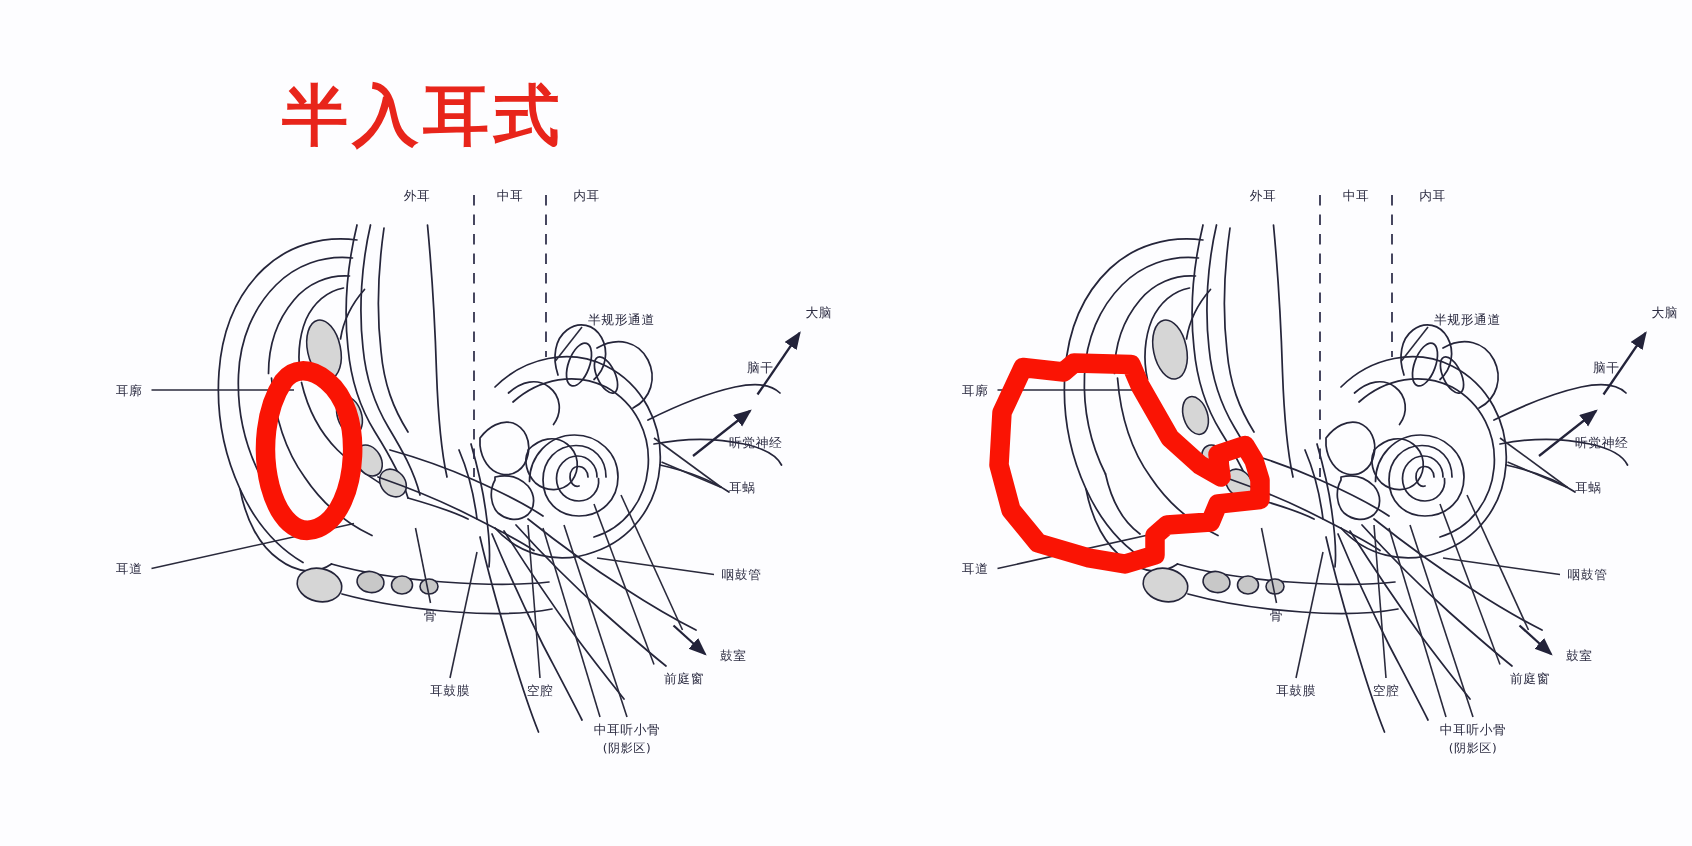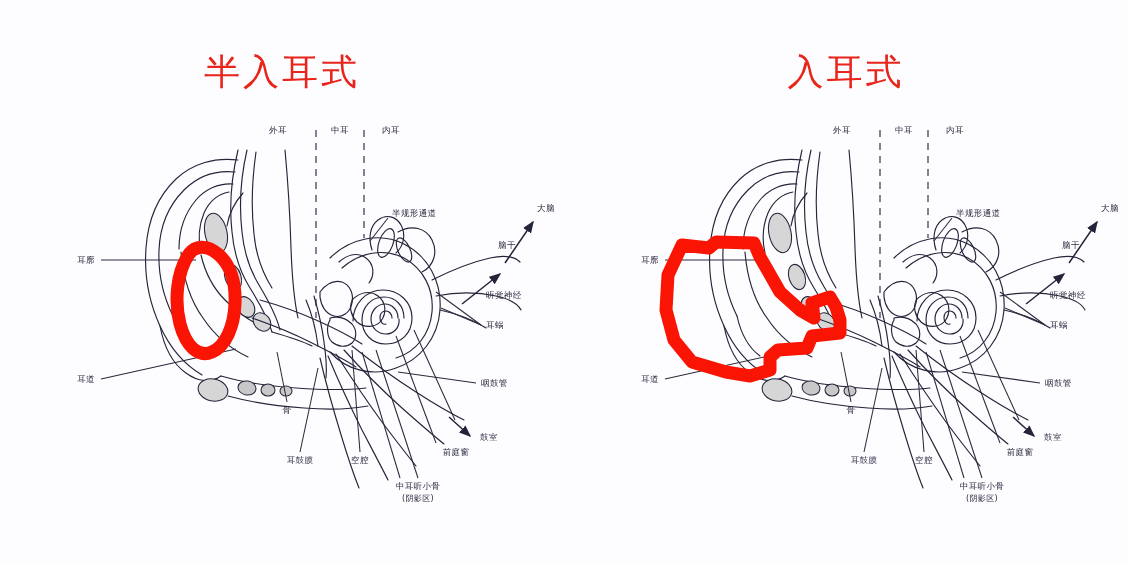--- a/index.html
+++ b/index.html
@@ -14,22 +14,22 @@
 
   .panel{position:absolute;top:0;height:564px;width:564px;}
   .panel.left{left:0;}
   .panel.right{left:564px;}
 
   .panel-title{
     position:absolute;
     top:48px;left:0;width:564px;
     text-align:center;
     color:#e8251b;
-    font-size:36px;
-    font-weight:normal;
+    font-size:44px;
+    font-weight:bold;
     letter-spacing:3px;
     font-family:"DejaVu Sans","Liberation Sans",sans-serif;
     white-space:nowrap;
   }
 
   svg.diagram{position:absolute;left:0;top:0;width:564px;height:564px;overflow:visible;}
 
   .ear-line{fill:none;stroke:#25253a;stroke-width:1.15;stroke-linecap:round;stroke-linejoin:round;}
   .ear-fill{fill:#c8c8c8;stroke:#25253a;stroke-width:1.05;}
   .ear-fill-l{fill:#d6d6d6;stroke:#25253a;stroke-width:1.05;}
@@ -174,21 +174,20 @@
       <text class="lbl" x="418" y="489" text-anchor="middle">中耳听小骨</text>
       <text class="lbl sm" x="418" y="501" text-anchor="middle">(阴影区)</text>
       <text class="lbl" x="456" y="455" text-anchor="middle">前庭窗</text>
       <text class="lbl" x="480" y="440" text-anchor="start">鼓室</text>
 
       <path class="anno" d="M189 254 C177 272 174 300 180 324 C186 346 198 358 212 352 C226 346 234 326 235 304 C236 282 230 264 218 254 C206 244 195 246 189 254Z"></path>
     </svg>
   </div>
 
   <div class="panel right">
-    <div class="panel-title">入耳式</div>
 
     <svg class="diagram" viewBox="0 0 564 564">
       <g>
         <path class="ear-line" d="M238 150 C232 175 229 205 232 232 C234 254 240 272 250 288 C260 304 268 318 272 332"></path>
         <path class="ear-line" d="M247 150 C241 176 239 206 242 232 C244 253 250 270 259 285 C268 300 276 314 280 330"></path>
         <path class="ear-line" d="M256 152 C252 180 251 208 254 234 C256 256 262 272 272 288"></path>
         <path class="ear-line" d="M238 160 C214 157 192 164 176 179 C158 196 148 220 146 248 C144 276 149 302 160 326 C170 348 185 365 202 375"></path>
         <path class="ear-line" d="M235 172 C215 170 197 177 184 190 C169 205 160 226 159 250 C158 274 163 296 173 316"></path>
         <path class="ear-line" d="M233 184 C219 183 205 189 196 200 C185 213 179 230 179 249"></path>
         <path class="ear-line" d="M229 192 C218 194 209 202 204 213 C199 225 198 240 201 253"></path>

